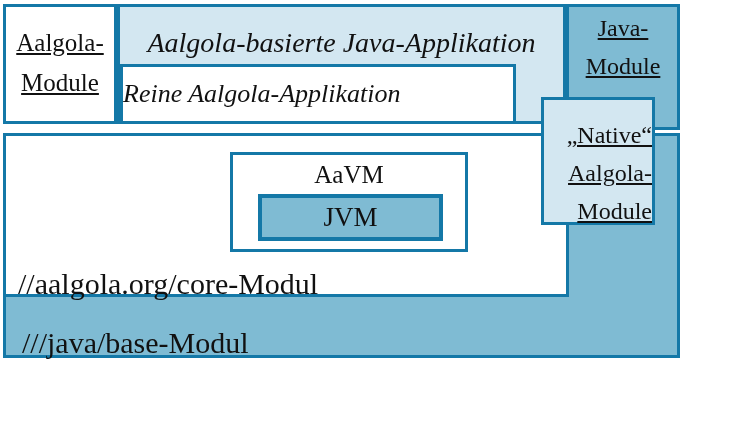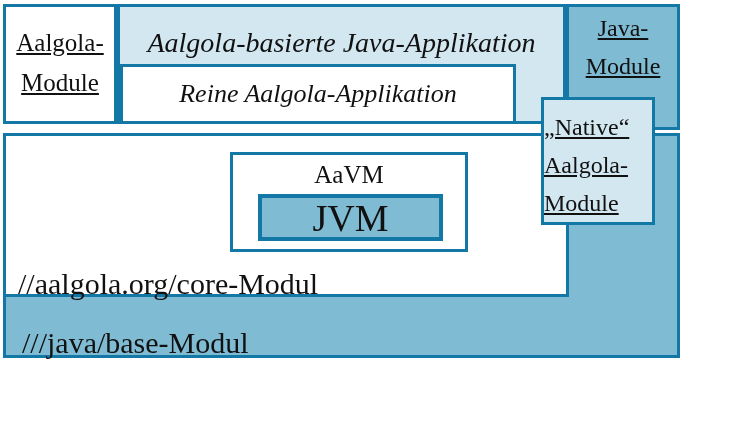--- a/index.html
+++ b/index.html
@@ -23,27 +23,27 @@
     box-sizing:border-box;
     border:3px solid var(--border);
   }
   .fill-white{background:#ffffff;}
   .fill-light{background:var(--light-blue);}
   .fill-medium{background:var(--medium-blue);}
 
   #box-aalgola-module{left:3px;top:4px;width:114px;height:120px;text-align:center;font-size:25px;line-height:40px;padding-top:16px;}
   #box-java-app{left:117px;top:4px;width:449px;height:120px;text-align:center;}
   #box-java-app .title{font-style:italic;font-size:28px;margin-top:20px;}
-  #box-reine{left:120px;top:64px;width:396px;height:60px;display:flex;align-items:center;justify-content:center;font-style:italic;font-size:26px;}
+  #box-reine{left:120px;top:64px;width:396px;height:60px;display:flex;align-items:center;font-style:italic;font-size:26px;}
   #box-java-module{left:566px;top:4px;width:114px;height:126px;text-align:center;font-size:24px;line-height:38px;padding-top:2px;}
   #box-base{left:3px;top:133px;width:677px;height:225px;}
   #box-core{left:3px;top:133px;width:566px;height:164px;}
   #box-aavm{left:230px;top:152px;width:238px;height:100px;text-align:center;font-size:25px;padding-top:6px;}
-  #box-jvm{left:258px;top:194px;width:185px;height:47px;border-width:4px;display:flex;align-items:center;justify-content:center;font-size:38px;}
-  #box-native{left:541px;top:97px;width:114px;height:128px;text-align:left;font-size:24px;line-height:38px;padding-top:8px;}
+  #box-jvm{left:258px;top:194px;width:185px;height:47px;border-width:4px;display:flex;align-items:center;justify-content:center;font-size:27px;}
+  #box-native{left:541px;top:97px;width:114px;height:128px;text-align:right;font-size:24px;line-height:38px;padding-top:16px;}
 
   .path-label{position:absolute;font-size:30px;white-space:nowrap;}
   #label-core{left:12px;top:131px;}
   #label-base{left:16px;top:190px;}
 
   .line{display:block;text-decoration:underline;}
 </style>
 </head>
 <body>
 

